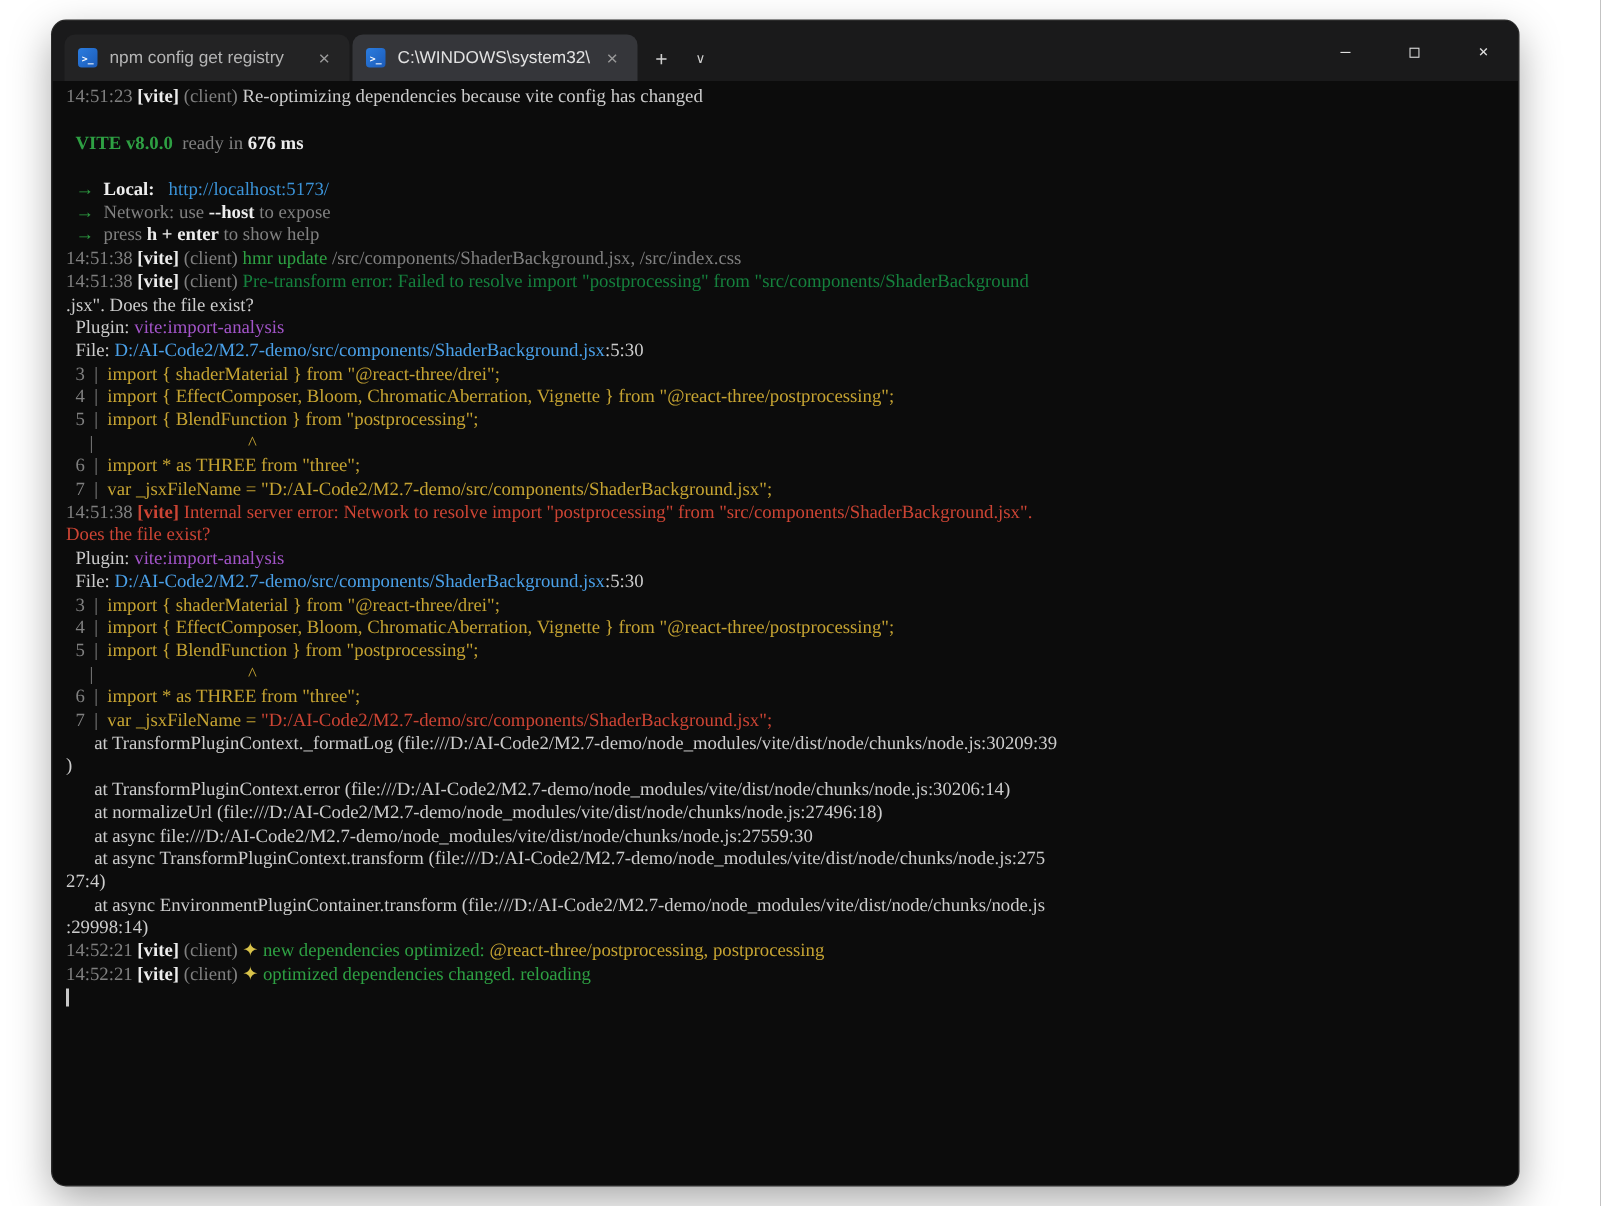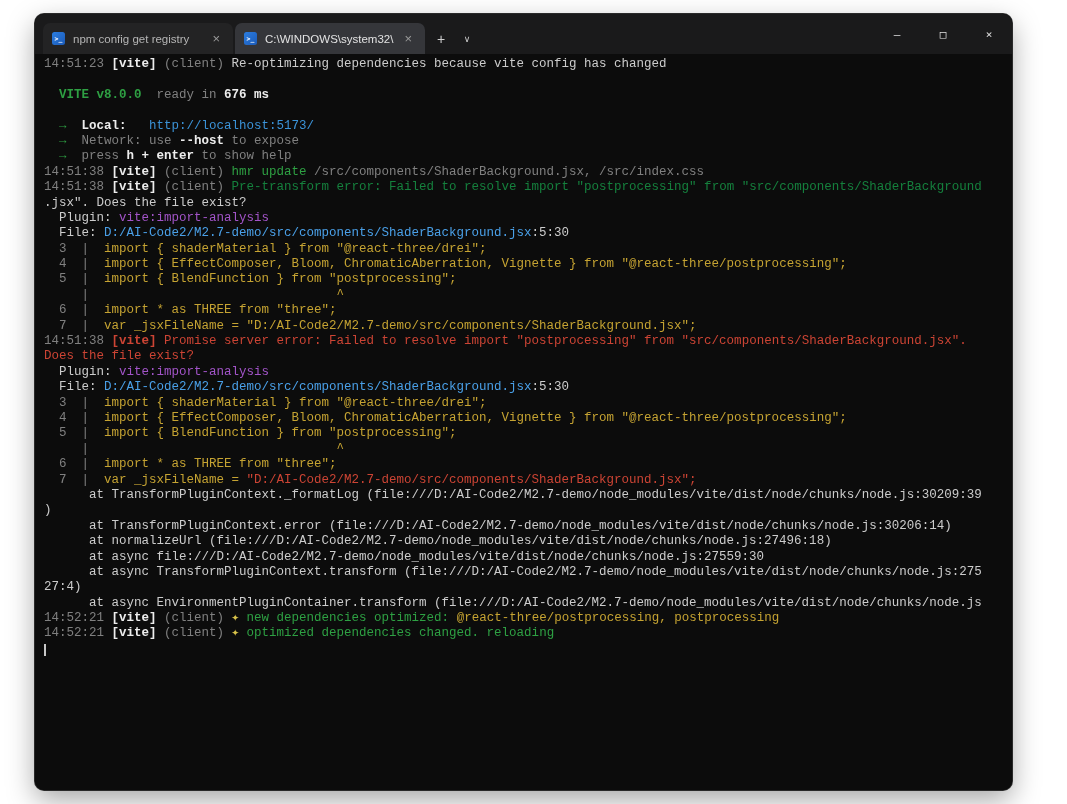--- a/index.html
+++ b/index.html
@@ -28,21 +28,21 @@
                padding:1px 4px; border-radius:3px; }
   .tbtn { align-self:flex-end; height:31px; width:28px; display:flex; align-items:center;
           justify-content:center; color:#cfcfcf; font-size:14px; }
   .tbtn.small { font-size:9px; width:24px; }
   .win-controls { display:flex; align-items:stretch; flex:0 0 auto; }
   .wbtn { width:46px; display:flex; align-items:center; justify-content:center;
           color:#e0e0e0; font-size:11px; font-family:"DejaVu Sans Mono", monospace; }
 
   
   .terminal { flex:1; min-height:0; background:#0c0c0c; padding:3px 0 0 9px;
-              font-family:Liberation Mono, monospace;
+              font-family:Liberation Serif, serif;
               font-size:12.5px; line-height:15.4px; overflow:hidden; cursor:text; }
   .tline { height:15.4px; white-space:pre; }
   .cursor { display:inline-block; width:2px; height:12px; background:#c8c8c8;
             transform:translateY(2px); }
 </style>
 </head>
 <body>
 
 <div class="window">
 
@@ -88,36 +88,37 @@
       <div class="tline"><span style="color: rgb(128, 128, 128);">14:51:38 </span><span style="color: rgb(237, 237, 237); font-weight: bold;">[vite]</span><span style="color: rgb(128, 128, 128);"> (client) </span><span style="color: #15803d;">Pre-transform error: Failed to resolve import "postprocessing" from "src/components/ShaderBackground</span></div>
       <div class="tline"><span style="color: rgb(204, 204, 204);">.jsx". Does the file exist?</span></div>
       <div class="tline"><span style="color: rgb(204, 204, 204);">  Plugin: </span><span style="color: rgb(162, 84, 200);">vite:import-analysis</span></div>
       <div class="tline"><span style="color: rgb(204, 204, 204);">  File: </span><span style="color: rgb(74, 160, 232);">D:/AI-Code2/M2.7-demo/src/components/ShaderBackground.jsx</span><span style="color: rgb(204, 204, 204);">:5:30</span></div>
       <div class="tline"><span style="color: rgb(128, 128, 128);">  3  |  </span><span style="color: rgb(197, 163, 50);">import { shaderMaterial } from "@react-three/drei";</span></div>
       <div class="tline"><span style="color: rgb(128, 128, 128);">  4  |  </span><span style="color: rgb(197, 163, 50);">import { EffectComposer, Bloom, ChromaticAberration, Vignette } from "@react-three/postprocessing";</span></div>
       <div class="tline"><span style="color: rgb(128, 128, 128);">  5  |  </span><span style="color: rgb(197, 163, 50);">import { BlendFunction } from "postprocessing";</span></div>
       <div class="tline"><span style="color: rgb(128, 128, 128);">     |  </span><span style="color: rgb(197, 163, 50);">                               ^</span></div>
       <div class="tline"><span style="color: rgb(128, 128, 128);">  6  |  </span><span style="color: rgb(197, 163, 50);">import * as THREE from "three";</span></div>
       <div class="tline"><span style="color: rgb(128, 128, 128);">  7  |  </span><span style="color: rgb(197, 163, 50);">var _jsxFileName = "D:/AI-Code2/M2.7-demo/src/components/ShaderBackground.jsx";</span></div>
-      <div class="tline"><span style="color: rgb(128, 128, 128);">14:51:38 </span><span style="color: rgb(204, 68, 52); font-weight: bold;">[vite] </span><span style="color: rgb(204, 68, 52);">Promise server error: Failed to resolve import "postprocessing" from "src/components/ShaderBackground.jsx".</span></div>
+      <div class="tline"><span style="color: rgb(128, 128, 128);">14:51:38 </span><span style="color: rgb(204, 68, 52); font-weight: bold;">[vite] </span><span style="color: rgb(204, 68, 52);">Internal server error: Network to resolve import "postprocessing" from "src/components/ShaderBackground.jsx".</span></div>
       <div class="tline"><span style="color: rgb(204, 68, 52);">Does the file exist?</span></div>
       <div class="tline"><span style="color: rgb(204, 204, 204);">  Plugin: </span><span style="color: rgb(162, 84, 200);">vite:import-analysis</span></div>
       <div class="tline"><span style="color: rgb(204, 204, 204);">  File: </span><span style="color: rgb(74, 160, 232);">D:/AI-Code2/M2.7-demo/src/components/ShaderBackground.jsx</span><span style="color: rgb(204, 204, 204);">:5:30</span></div>
       <div class="tline"><span style="color: rgb(128, 128, 128);">  3  |  </span><span style="color: rgb(197, 163, 50);">import { shaderMaterial } from "@react-three/drei";</span></div>
       <div class="tline"><span style="color: rgb(128, 128, 128);">  4  |  </span><span style="color: rgb(197, 163, 50);">import { EffectComposer, Bloom, ChromaticAberration, Vignette } from "@react-three/postprocessing";</span></div>
       <div class="tline"><span style="color: rgb(128, 128, 128);">  5  |  </span><span style="color: rgb(197, 163, 50);">import { BlendFunction } from "postprocessing";</span></div>
       <div class="tline"><span style="color: rgb(128, 128, 128);">     |  </span><span style="color: rgb(197, 163, 50);">                               ^</span></div>
       <div class="tline"><span style="color: rgb(128, 128, 128);">  6  |  </span><span style="color: rgb(197, 163, 50);">import * as THREE from "three";</span></div>
       <div class="tline"><span style="color: rgb(128, 128, 128);">  7  |  </span><span style="color: rgb(197, 163, 50);">var _jsxFileName = </span><span style="color: rgb(204, 68, 52);">"D:/AI-Code2/M2.7-demo/src/components/ShaderBackground.jsx";</span></div>
       <div class="tline"><span style="color: rgb(204, 204, 204);">      at TransformPluginContext._formatLog (file:///D:/AI-Code2/M2.7-demo/node_modules/vite/dist/node/chunks/node.js:30209:39</span></div>
       <div class="tline"><span style="color: rgb(204, 204, 204);">)</span></div>
       <div class="tline"><span style="color: rgb(204, 204, 204);">      at TransformPluginContext.error (file:///D:/AI-Code2/M2.7-demo/node_modules/vite/dist/node/chunks/node.js:30206:14)</span></div>
       <div class="tline"><span style="color: rgb(204, 204, 204);">      at normalizeUrl (file:///D:/AI-Code2/M2.7-demo/node_modules/vite/dist/node/chunks/node.js:27496:18)</span></div>
       <div class="tline"><span style="color: rgb(204, 204, 204);">      at async file:///D:/AI-Code2/M2.7-demo/node_modules/vite/dist/node/chunks/node.js:27559:30</span></div>
       <div class="tline"><span style="color: rgb(204, 204, 204); text-align: right;">      at async TransformPluginContext.transform (file:///D:/AI-Code2/M2.7-demo/node_modules/vite/dist/node/chunks/node.js:275</span></div>
       <div class="tline"><span style="color: rgb(204, 204, 204);">27:4)</span></div>
       <div class="tline"><span style="color: rgb(204, 204, 204);">      at async EnvironmentPluginContainer.transform (file:///D:/AI-Code2/M2.7-demo/node_modules/vite/dist/node/chunks/node.js</span></div>
+      <div class="tline"><span style="color: rgb(204, 204, 204);">:29998:14)</span></div>
       <div class="tline"><span style="color: rgb(128, 128, 128);">14:52:21 </span><span style="color: rgb(237, 237, 237); font-weight: bold;">[vite]</span><span style="color: rgb(128, 128, 128);"> (client) </span><span style="color: rgb(217, 195, 74);">✦ </span><span style="color: rgb(46, 160, 67);">new dependencies optimized: </span><span style="color: rgb(197, 163, 50);">@react-three/postprocessing, postprocessing</span></div>
       <div class="tline"><span style="color: rgb(128, 128, 128);">14:52:21 </span><span style="color: rgb(237, 237, 237); font-weight: bold;">[vite]</span><span style="color: rgb(128, 128, 128);"> (client) </span><span style="color: rgb(217, 195, 74);">✦ </span><span style="color: rgb(46, 160, 67);">optimized dependencies changed. reloading</span></div>
       <div class="tline"><span class="cursor"></span></div>
     </div>
 
 </div>
 
 </body></html>

